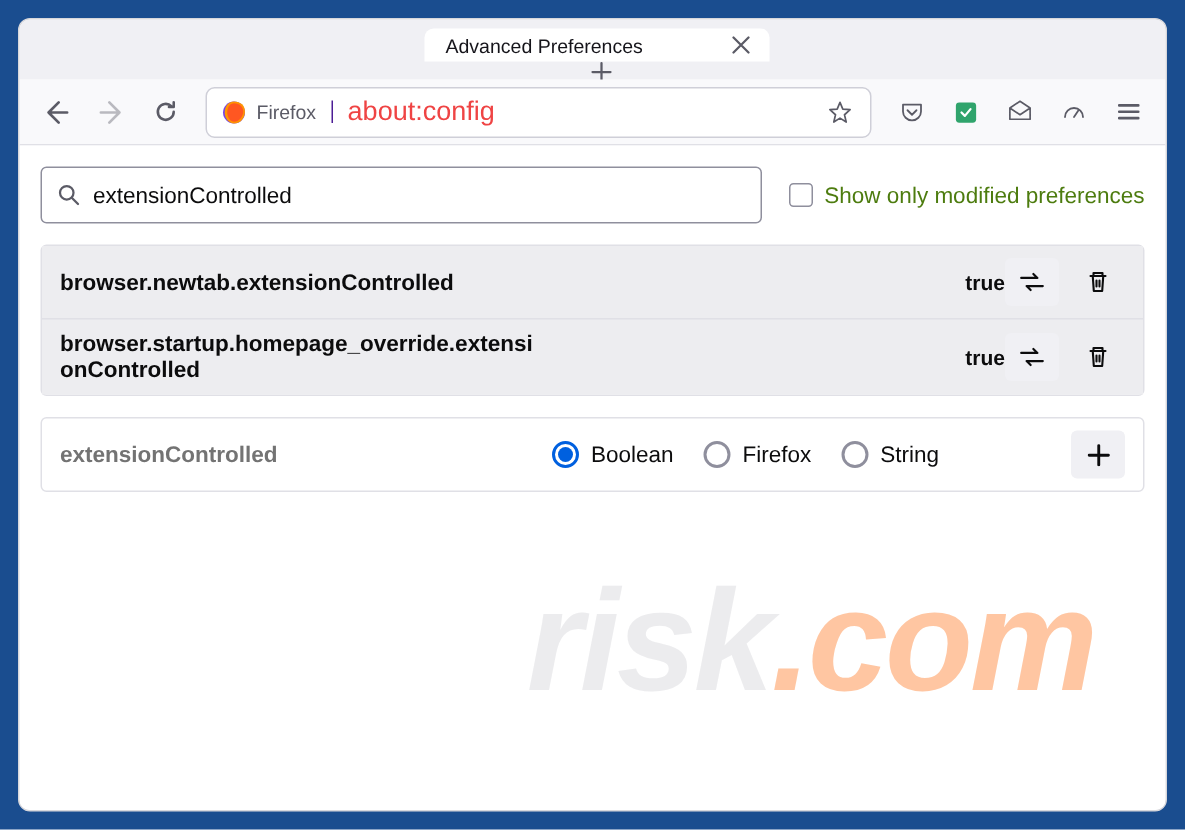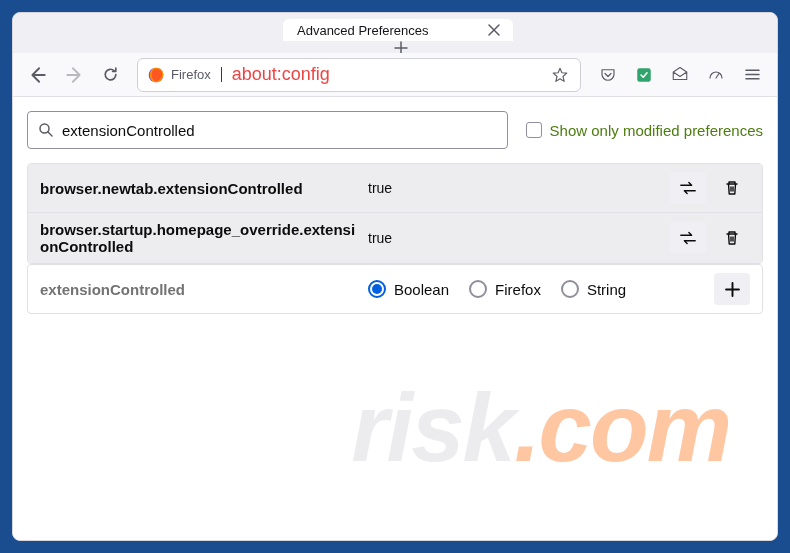--- a/index.html
+++ b/index.html
@@ -95,27 +95,27 @@
     .search-box input {
       border: none;
       outline: none;
       flex: 1;
       font-size: 15px;
       color: #0c0c0d;
       background: transparent;
     }
     .checkbox-row { display: flex; align-items: center; gap: 8px; color: #4d7c0f; font-size: 15px; cursor: pointer; }
     .chk { width: 16px; height: 16px; border: 1.5px solid #8f8f9d; border-radius: 3px; background:#fff; }
-    .pref-table { border: 1px solid #e0e0e6; border-radius: 4px; }
+    .pref-table { border: 1px solid #e0e0e6; border-radius: 4px; margin-bottom: 14px; }
     .pref-row { display: flex; align-items: center; min-height: 48px; padding: 8px 12px; }
     .pref-row + .pref-row { border-top: 1px solid #e0e0e6; }
     .pref-row.modified { background: #ededf0; }
     .pref-name { flex: 0 0 320px; font-weight: 600; font-size: 15px; word-break: break-word; }
     .pref-name.dim { font-weight: 600; color: #737373; }
-    .pref-value { flex: 1; font-weight: 400; padding-left: 8px; }
+    .pref-value { flex: 1; font-weight: 700; padding-left: 8px; text-align: right; }
     .pref-actions { display: flex; gap: 8px; }
     .pref-btn { width: 36px; height: 32px; display:flex; align-items:center; justify-content:center; background:#f0f0f4; border-radius:4px; cursor:pointer; color:#0c0c0d; }
     .pref-btn.plain { background: transparent; }
     .radio-group { flex:1; display:flex; align-items:flex-start; gap: 20px; padding-left: 8px; }
     .radio-item { display:flex; align-items:center; gap:8px; cursor:pointer; font-size:15px; }
     .radio { width:18px; height:18px; border:2px solid #8f8f9d; border-radius:50%; display:flex; align-items:center; justify-content:center; }
     .radio.selected { border-color:#0060df; }
     .radio.selected::after { content:""; width:10px; height:10px; background:#0060df; border-radius:50%; }
     .watermark {
       position: fixed;

